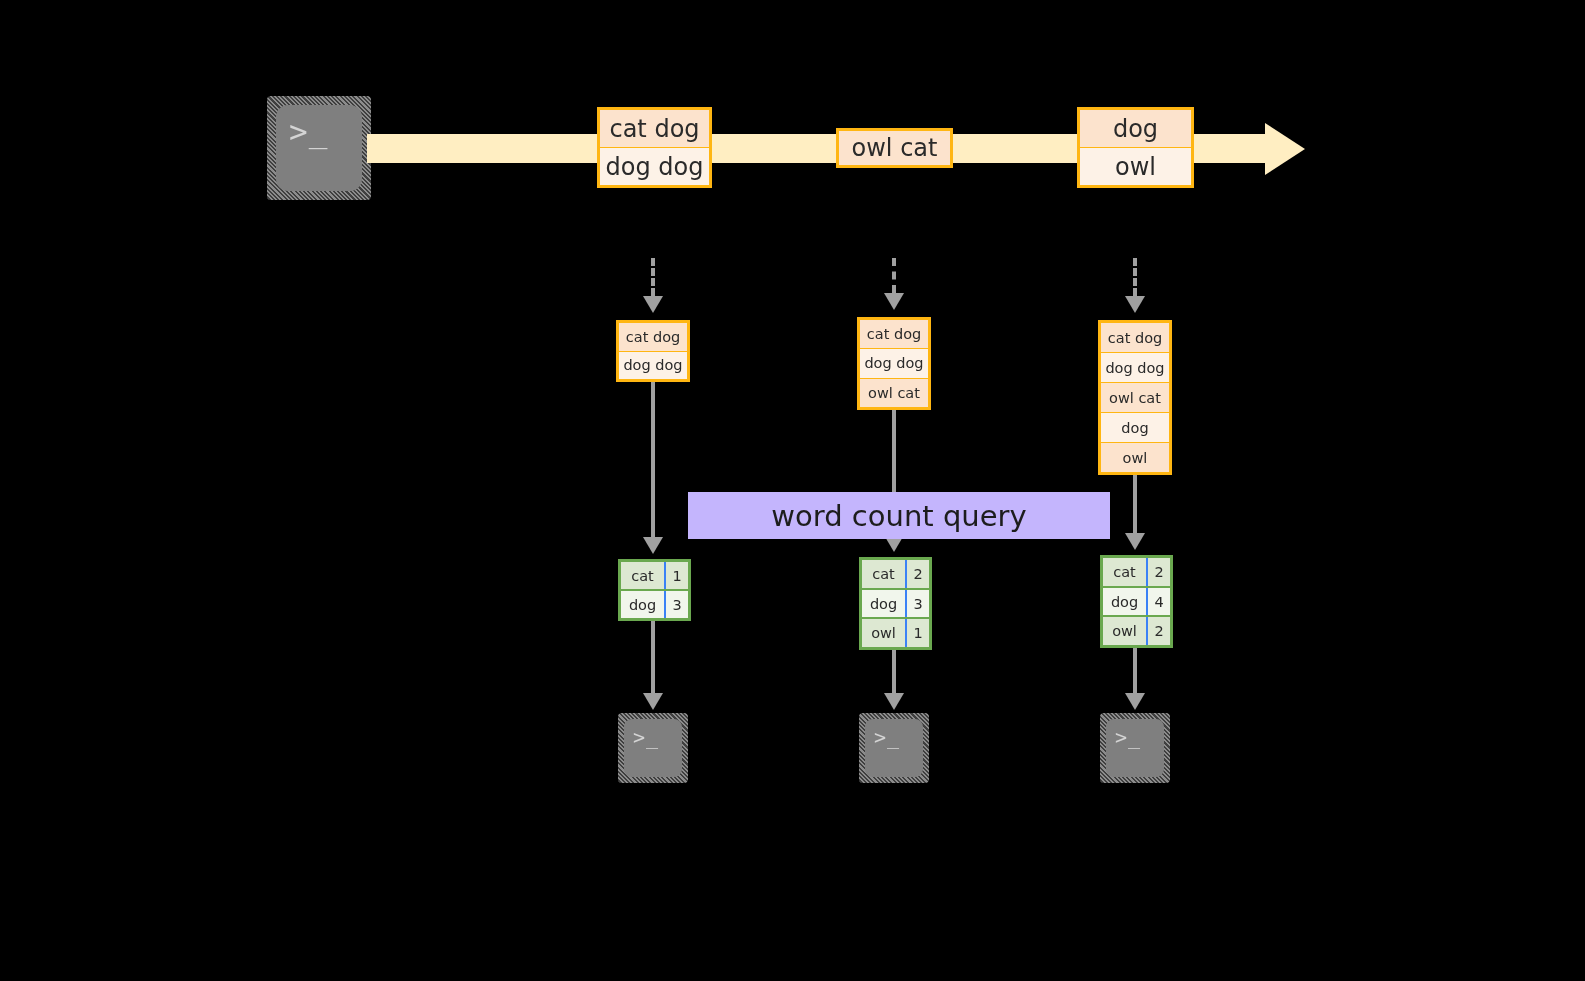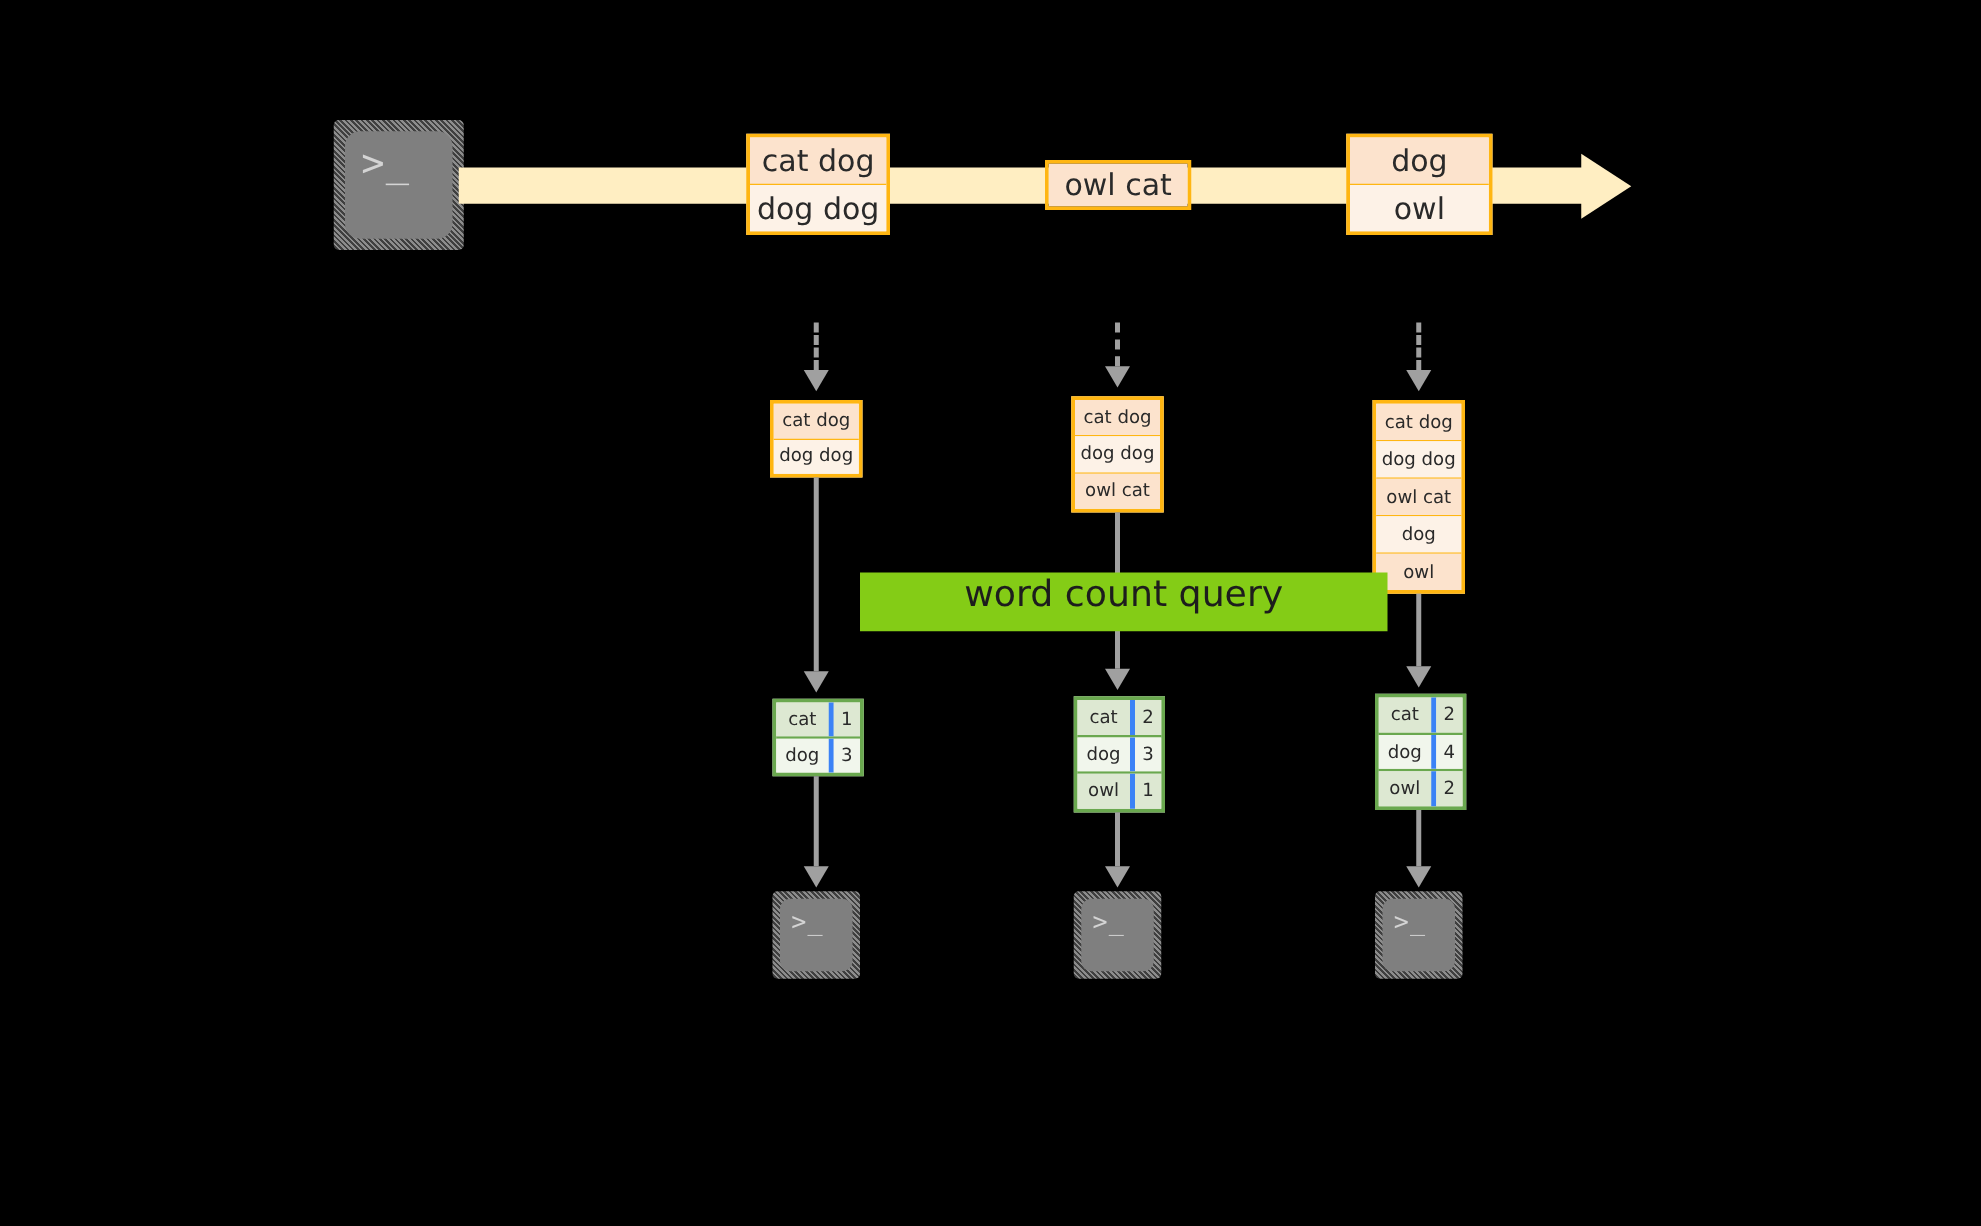--- a/index.html
+++ b/index.html
@@ -108,21 +108,21 @@
   }
   .res-row:last-child { border-bottom: none; }
   .res-cell {
     display: flex;
     align-items: center;
     justify-content: center;
     color: #2a2a2a;
     font-size: 14.5px;
     white-space: nowrap;
   }
-  .res-cell.word { width: 47px; border-right: 4px solid #3b82f6; }
+  .res-cell.word { width: 47px; border-right: 2px solid #3b82f6; }
   .res-cell.count { width: 24px; }
   .res-row.shade-a .res-cell { background: #dde8d2; }
   .res-row.shade-b .res-cell { background: #f1f6ec; }
 
   
   .vline {
     position: absolute;
     width: 4px;
     background: #a0a0a0;
   }
@@ -135,24 +135,25 @@
     position: absolute;
     width: 0; height: 0;
     border-left: 10px solid transparent;
     border-right: 10px solid transparent;
     border-top: 17px solid #a0a0a0;
   }
 
   
   .query-band {
     position: absolute;
-    background: #84cc16;
-    display: flex;
-    align-items: flex-start;
+    background: #c4b5fd;
+    display: flex;
+    align-items: center;
     justify-content: center;
+    margin-top: 34px;
   }
   .query-band span {
     font-size: 29px;
     color: #1d1d1d;
     white-space: nowrap;
   }
 </style>
 </head>
 <body>
 

